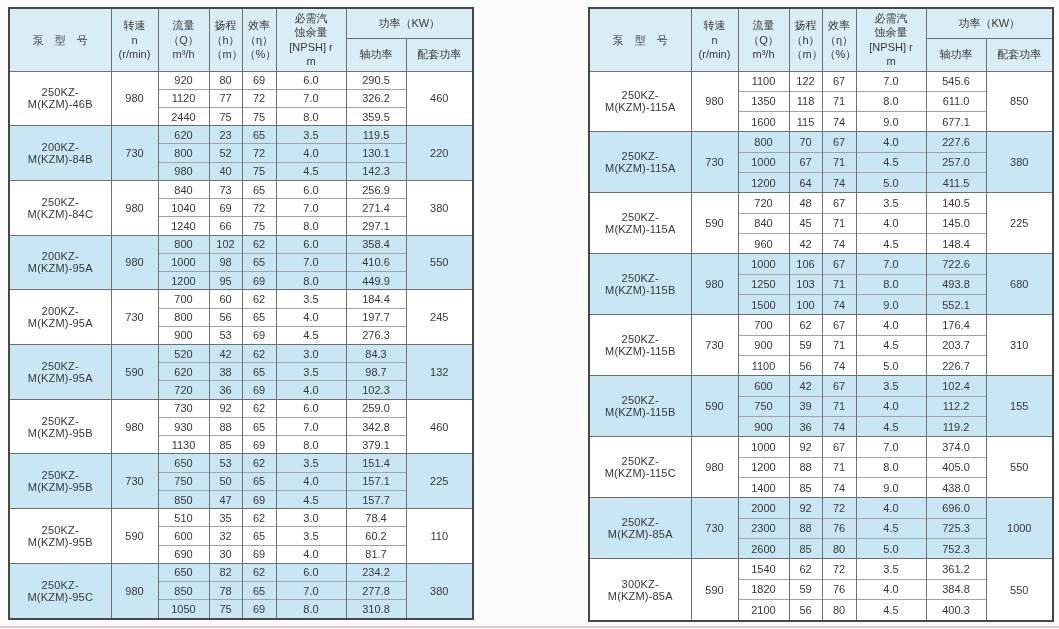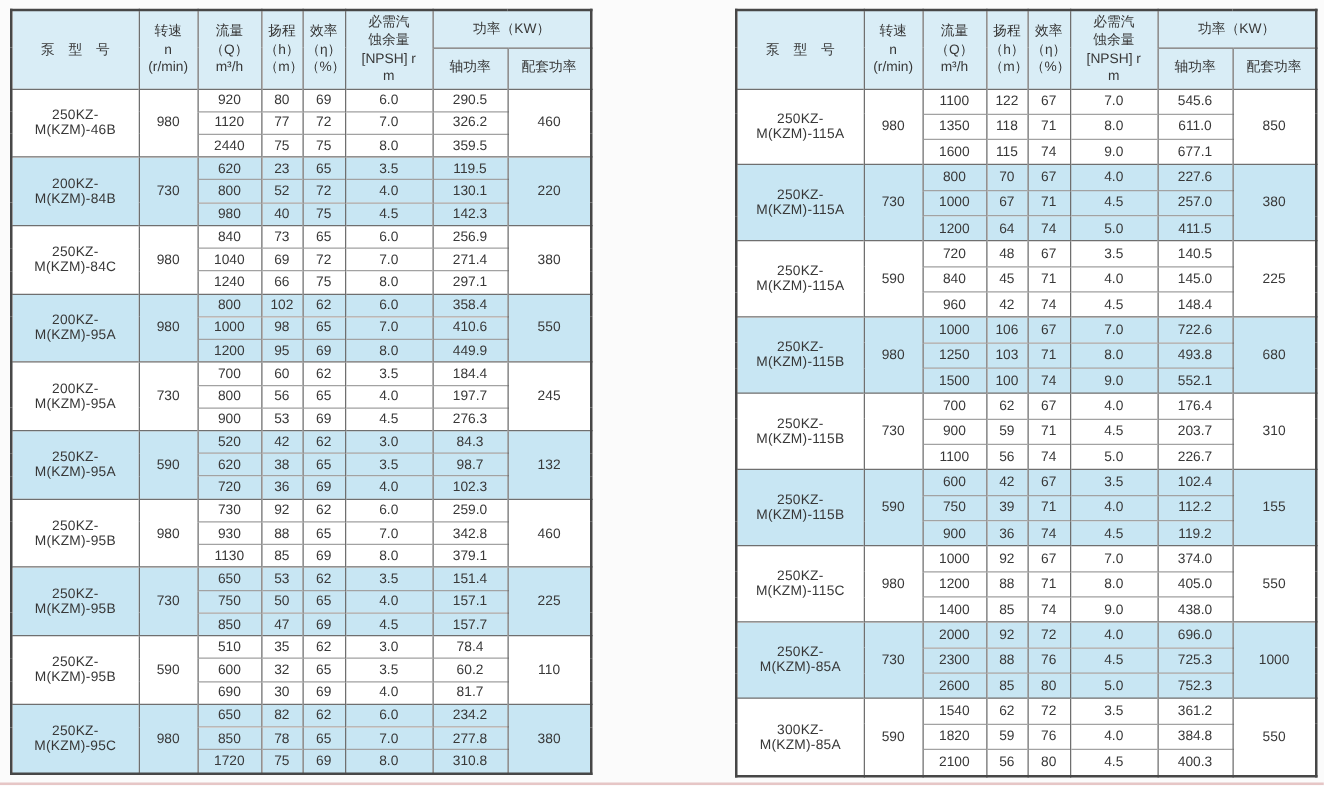--- a/index.html
+++ b/index.html
@@ -311,21 +311,21 @@
           <td rowspan="3">380</td>
         </tr>
         <tr class="g-blue">
           <td class="sub">850</td>
           <td class="sub">78</td>
           <td class="sub">65</td>
           <td class="sub">7.0</td>
           <td class="sub">277.8</td>
         </tr>
         <tr class="g-blue">
-          <td class="sub">1720</td>
+          <td class="sub">1050</td>
           <td class="sub">75</td>
           <td class="sub">69</td>
           <td class="sub">8.0</td>
           <td class="sub">310.8</td>
         </tr>
       </tbody>
     </table>
   <table class="spec" id="table-right">
       <colgroup>
         <col style="width: 102px;">

